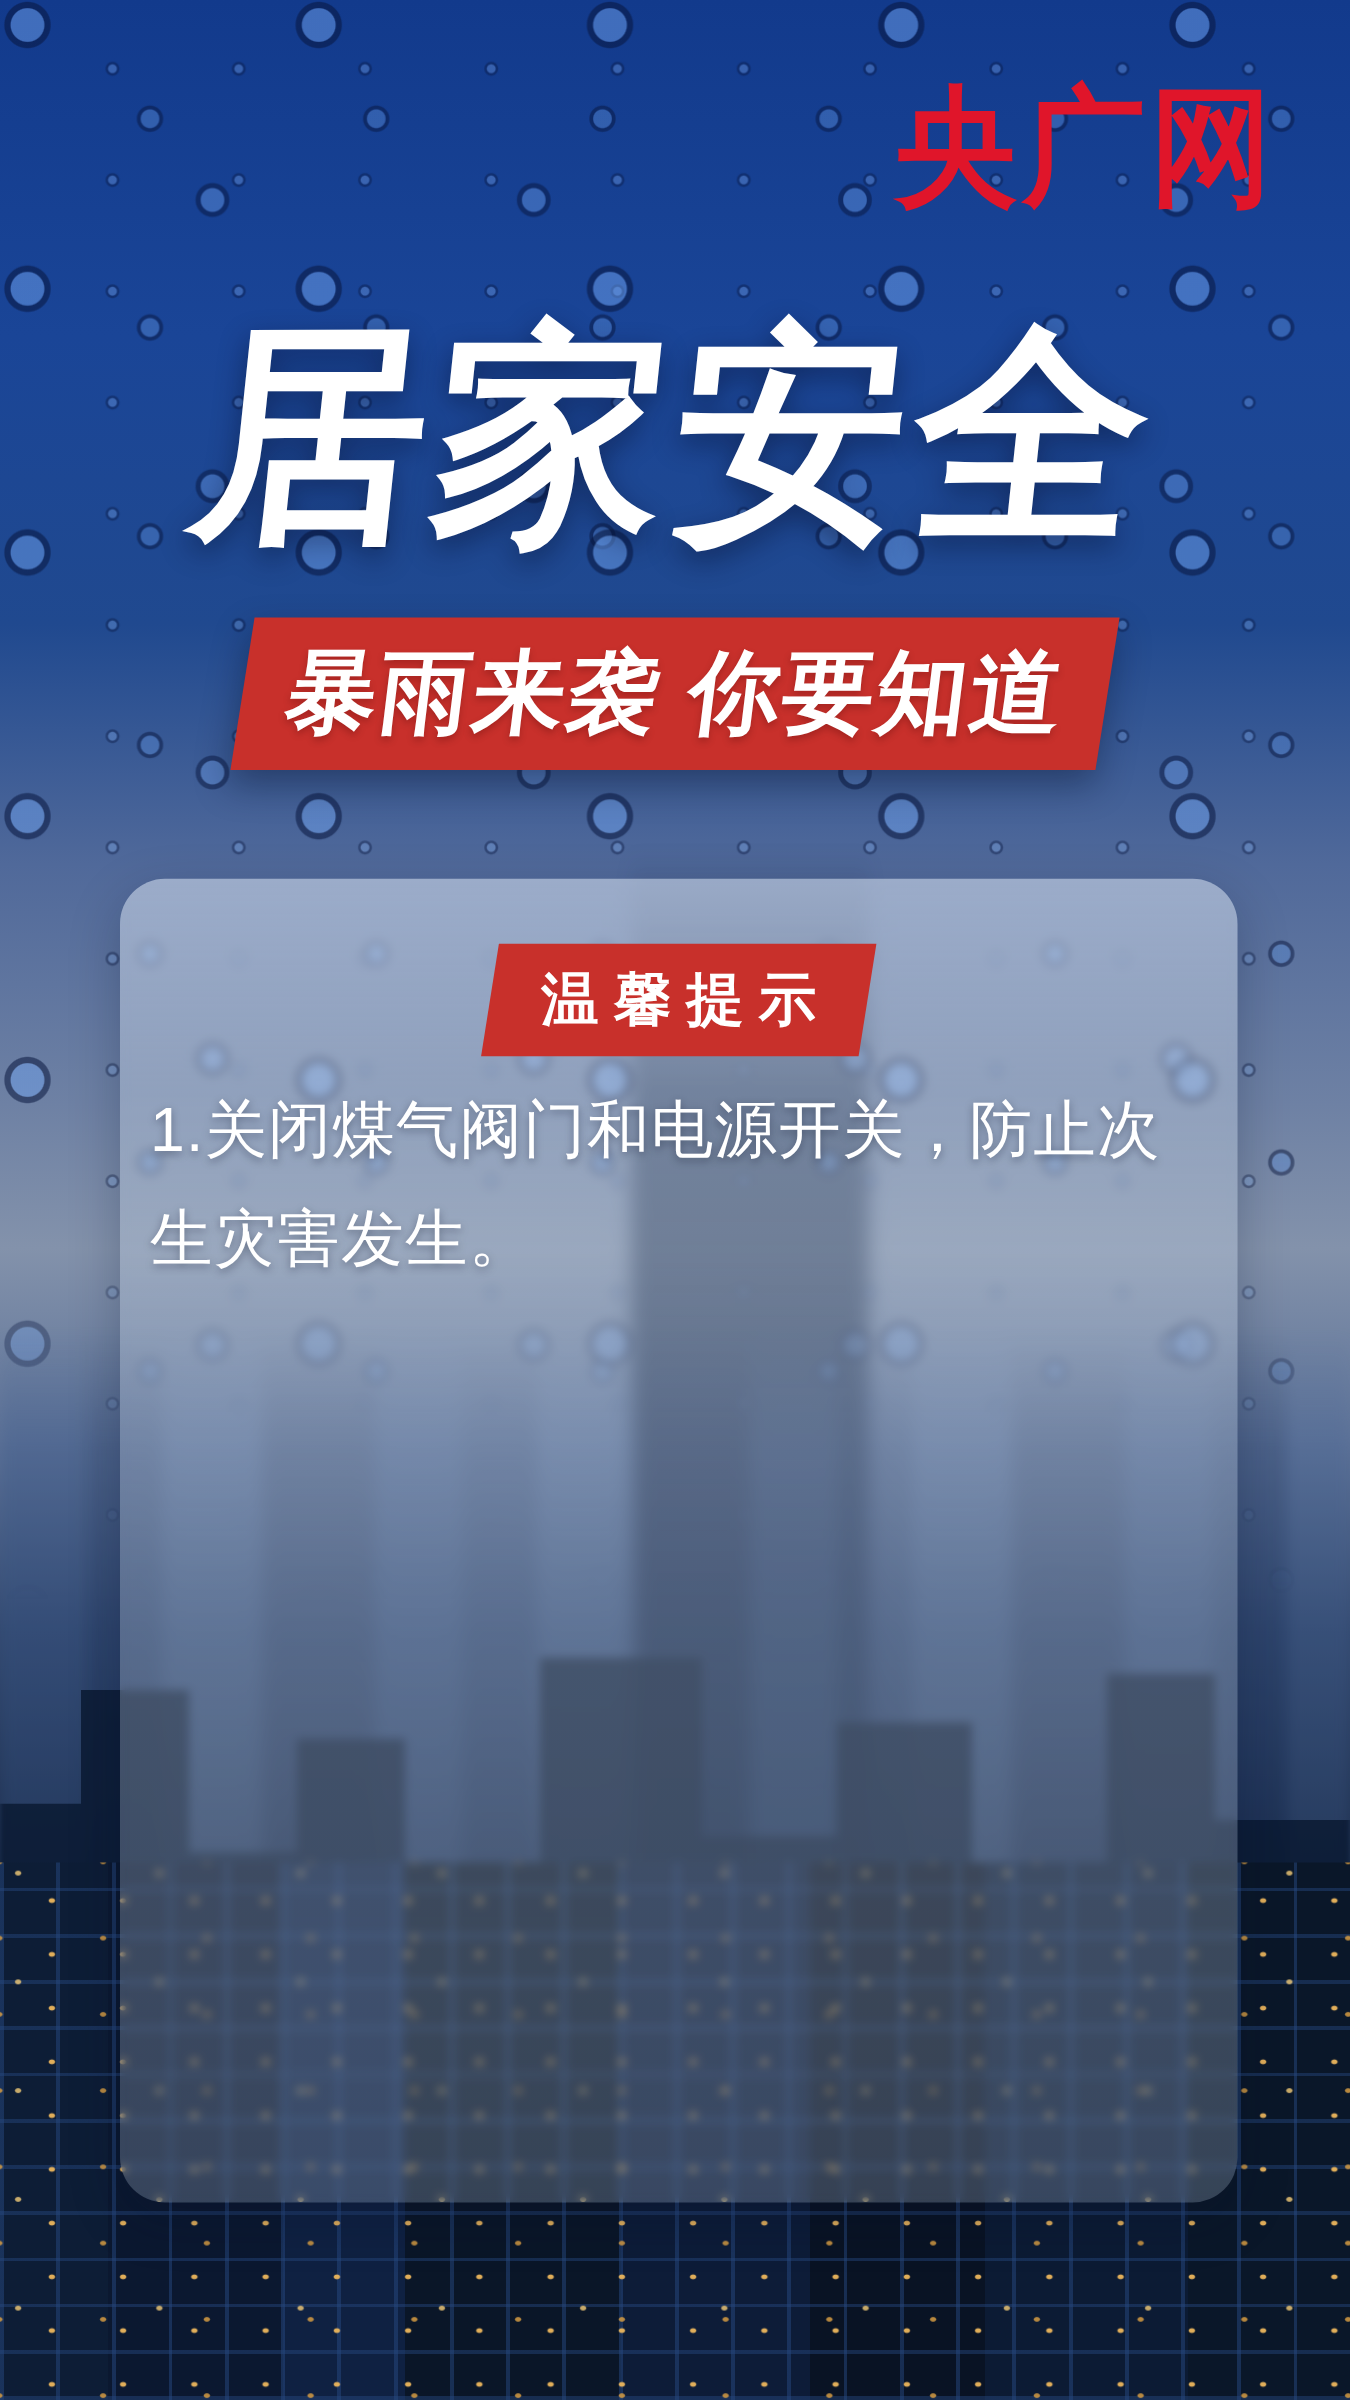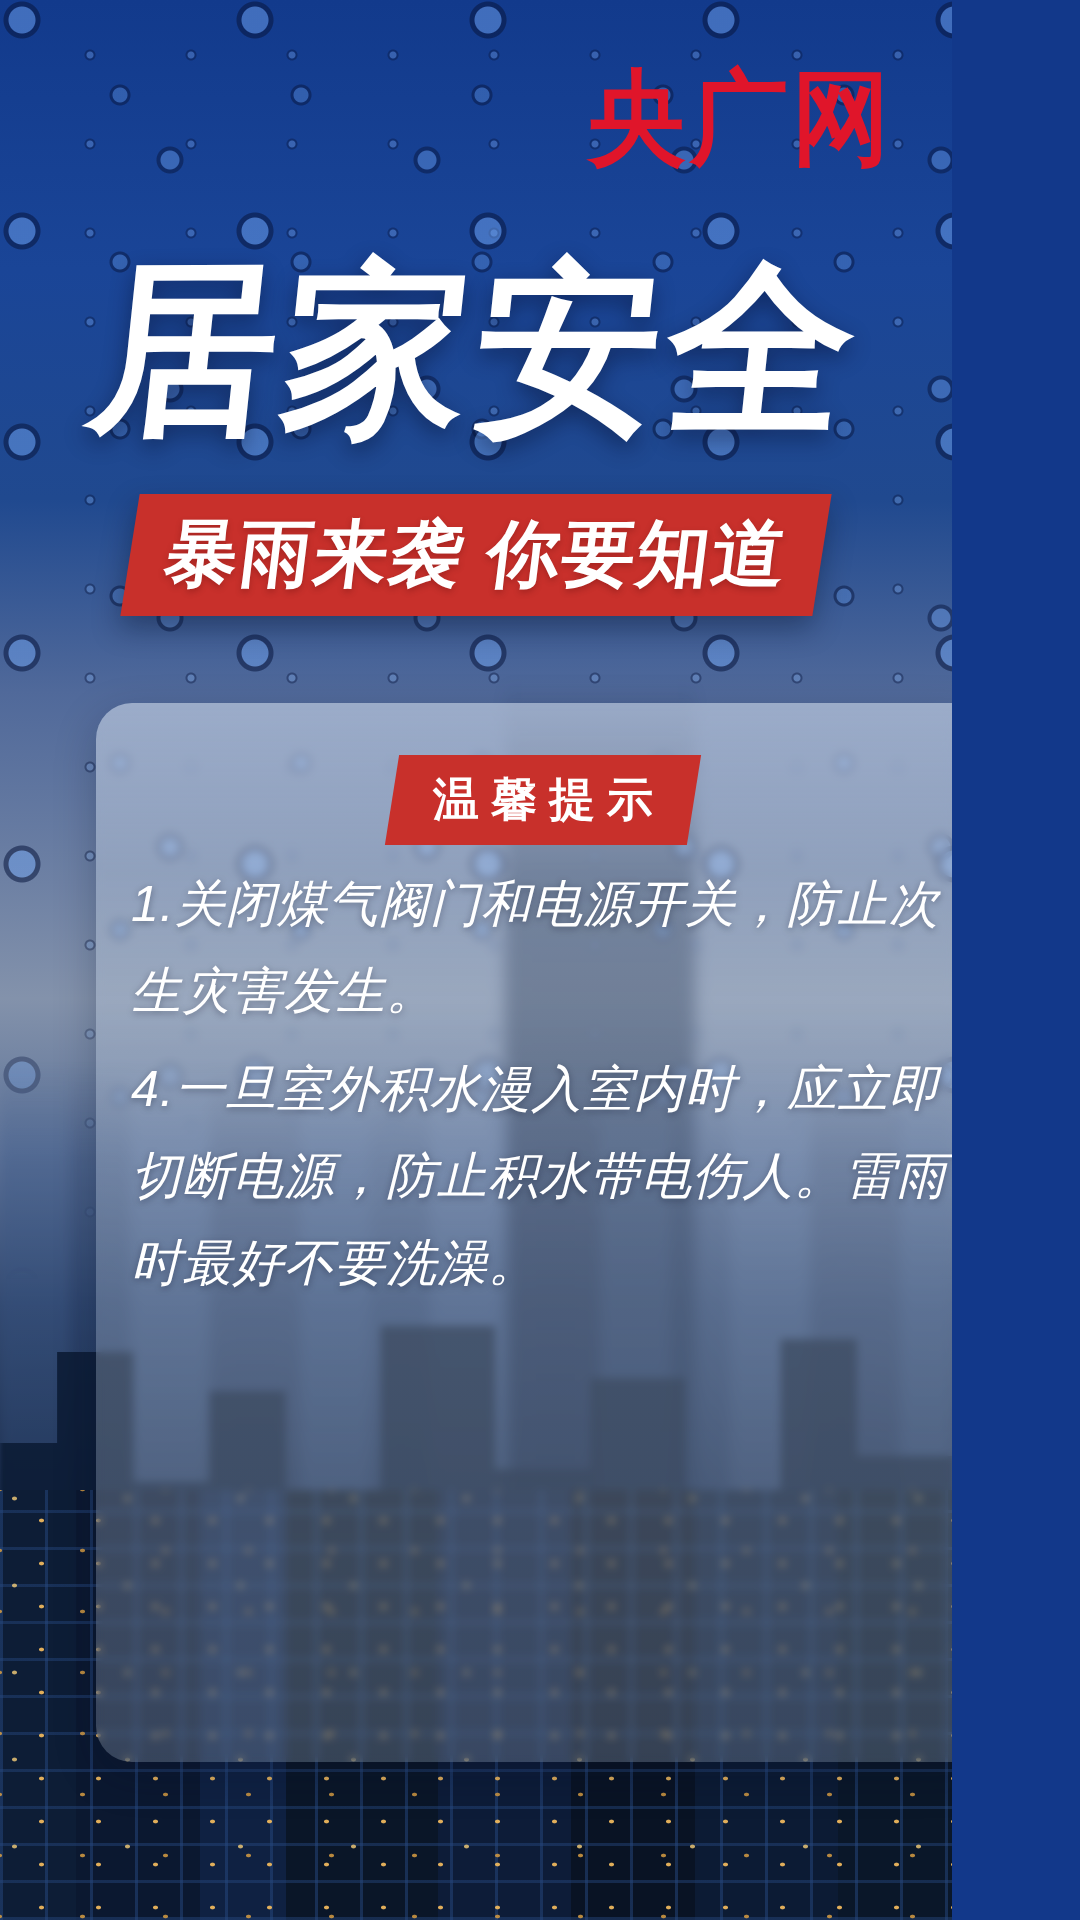--- a/index.html
+++ b/index.html
@@ -1,21 +1,21 @@
 <!DOCTYPE html>
 <html><head>
 <meta charset="utf-8">
 <style>
   html,body{margin:0;padding:0;}
   body{
     width:1080px;height:1920px;overflow:hidden;position:relative;
     font-family:"Liberation Sans","DejaVu Sans",sans-serif;
     background:#12388a;
   }
-  .stage{position:absolute;inset:0;width:952px;height:1920px;overflow:hidden;}
+  .stage{position:absolute;inset:0;width:1080px;height:1920px;overflow:hidden;}
 
   
   .bg-base{
     position:absolute;inset:0;
     background:linear-gradient(180deg,
       #123a8c 0%, #1a4597 14%, #20498f 26%,
       #50699a 36%, #6e81a4 46%, #8392ab 52%,
       #5e7398 60%, #33496f 68%, #1b2c4a 78%,
       #0e1c36 88%, #091224 100%);
   }
@@ -112,21 +112,21 @@
   .badge span{
     color:#fff;font-size:46px;font-weight:900;
     letter-spacing:12px;text-indent:12px;transform:skewX(9deg);white-space:nowrap;
   }
   .tips{
     margin:16px 24px 0 24px;color:#fff;
     font-size:50px;line-height:87px;font-weight:500;
     text-shadow:0 2px 7px rgba(0,10,30,.35);
     letter-spacing:1px;
   }
-  .tips p{margin:11px;font-style:italic;}
+  .tips p{margin:0;}
 </style>
 </head>
 <body>
 
 <div class="stage">
 
   <div class="bg-base"></div>
   <div class="tower"></div>
   <div class="city-mid"></div>
   <div class="skyline"></div>
@@ -140,17 +140,16 @@
   <div class="banner" id="banner" style="background: rgb(200, 48, 43);">
     <span>暴雨来袭 你要知道</span>
   </div>
 
   <div class="card">
     <div class="badge" id="badge" style="background: rgb(200, 48, 43);">
       <span>温馨提示</span>
     </div>
     <div class="tips">
       <p>1.关闭煤气阀门和电源开关，防止次生灾害发生。</p>
-      <p>4.一旦室外积水漫入室内时，应立即切断电源，防止积水带电伤人。雷雨时最好不要洗澡。</p>
     </div>
   </div>
 
 </div>
 
 </body></html>

